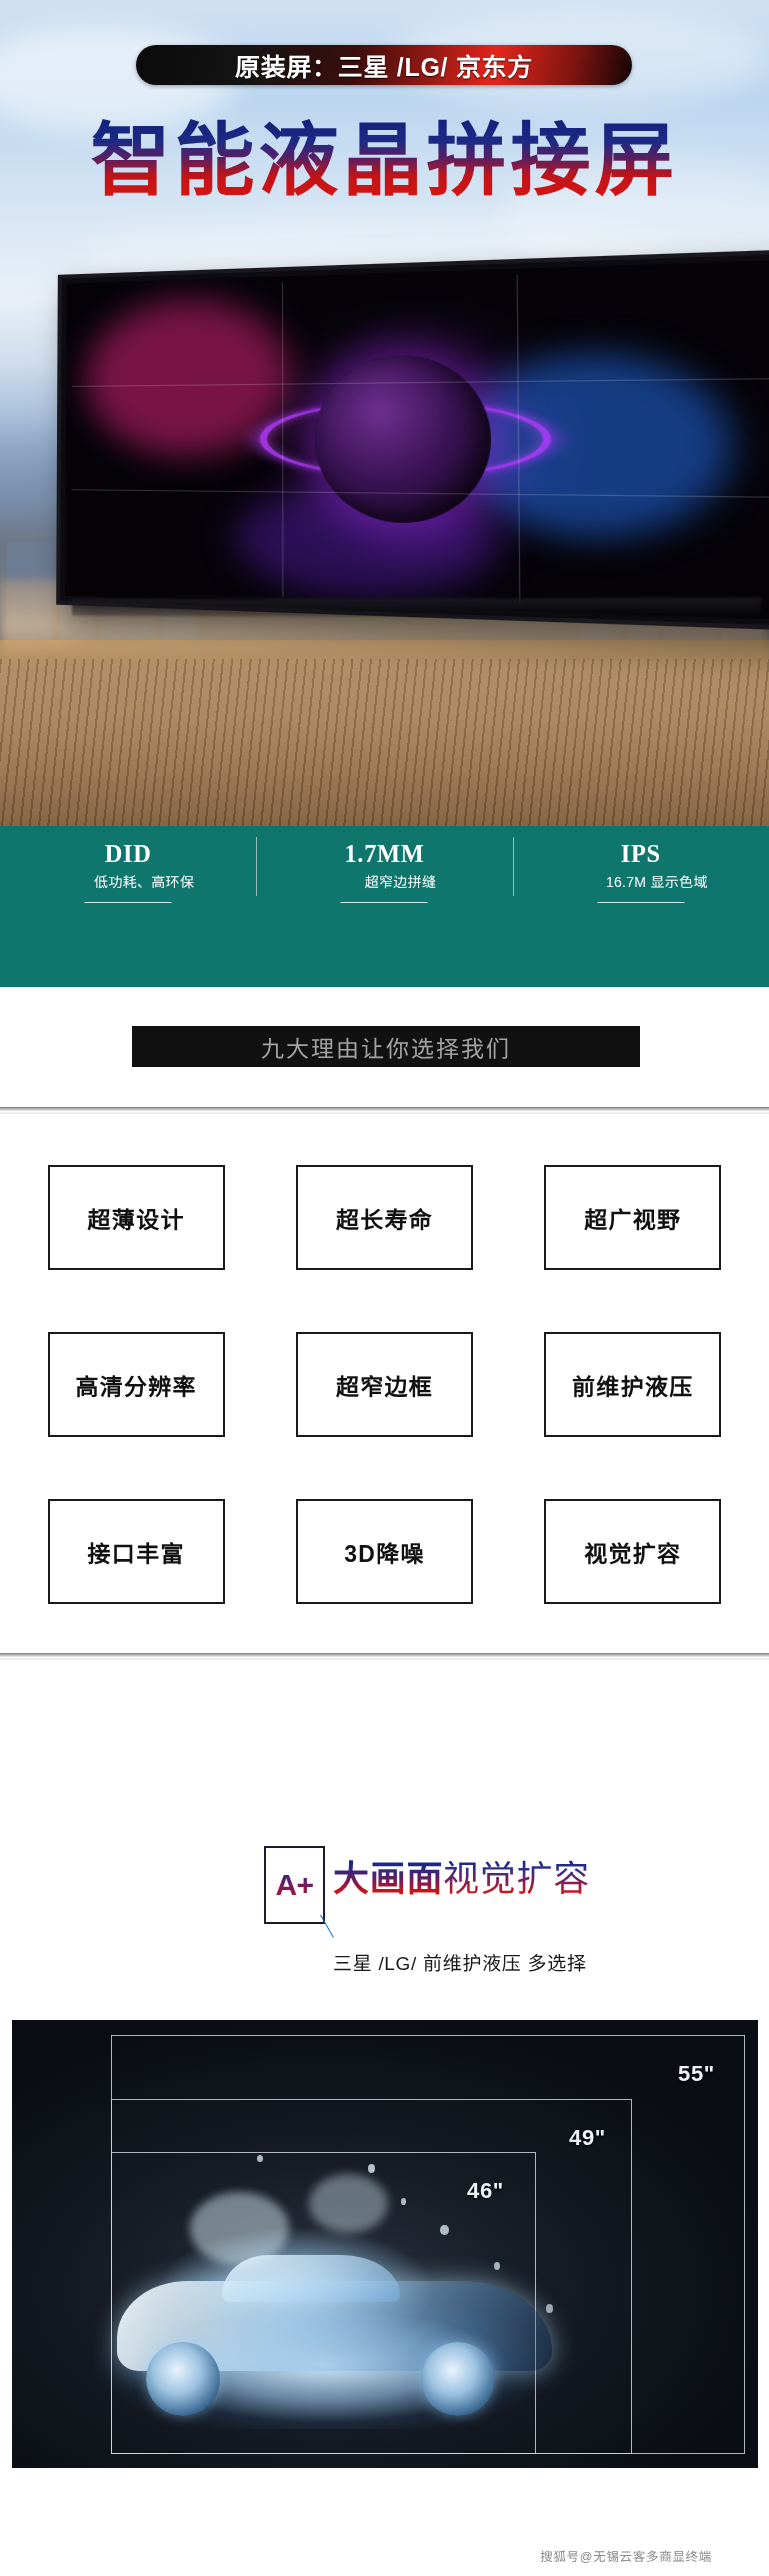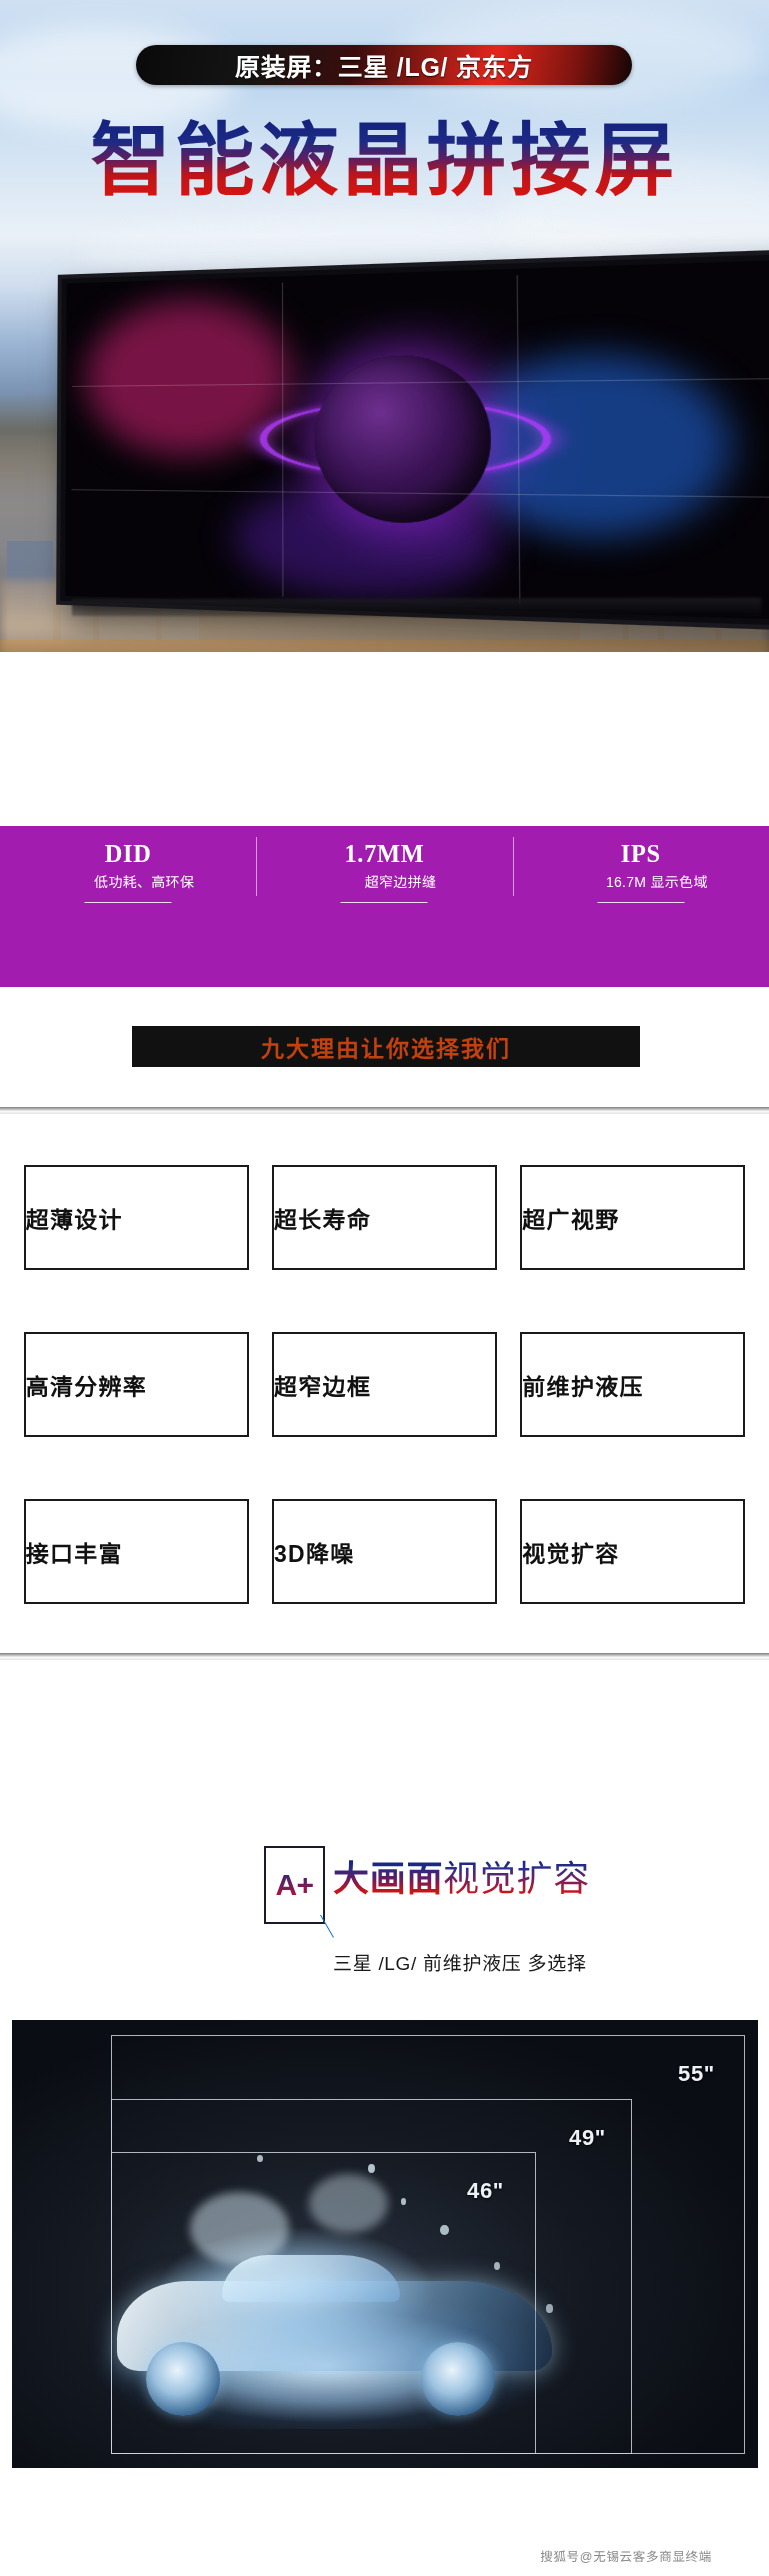--- a/index.html
+++ b/index.html
@@ -5,21 +5,21 @@
 <style>
   * { margin:0; padding:0; box-sizing:border-box; }
   html,body { background:#ffffff; }
   body {
     width:769px; height:2576px; position:relative; overflow:hidden;
     font-family:"Liberation Sans","DejaVu Sans",sans-serif;
   }
 
   
   .hero {
-    position:absolute; left:0; top:0; width:769px; height:652px;
+    position:absolute; left:0; top:0; width:769px; height:826px;
     background:
       linear-gradient(to bottom,
         #cfe0f2 0%, #bcd6ef 12%, #d8e6f4 26%, #e9f0f7 36%,
         #cfddee 44%, #9fb8d6 52%, #7c94b4 60%,
         #6a6a62 66%, #8d7a5f 72%, #a88a62 78%,
         #b4936a 84%, #9d7d57 92%, #8a6c4a 100%);
     overflow:hidden;
   }
   
   .cloud { position:absolute; border-radius:50%; background:rgba(255,255,255,.55); filter:blur(14.5px); }
@@ -131,21 +131,21 @@
   .wall-base {
     position:absolute; left:14.5px; top:325px; width:613px; height:17px;
     background:linear-gradient(to bottom, rgba(25,25,30,.9), rgba(0,0,0,.25));
     transform:perspective(923px) rotateY(-11deg); transform-origin:left center;
     filter:blur(1.3px);
   }
 
   
   .specbar {
     position:absolute; left:0; top:826px; width:769px; height:207px;
-    background:#a21caf;
+    background:#0f766e;
     text-decoration:underline;
   }
   .specrow { position:absolute; left:0; width:769px; height:80px; display:flex; }
   .specrow.r1 { top:0; }
   .specrow.r2 { top:81px; }
   .speccell {
     flex:1 1 33.333%; position:relative;
     display:flex; flex-direction:column; align-items:center; justify-content:center;
   }
   .speccell + .speccell::before {
@@ -164,39 +164,39 @@
 
   
   .section-band {
     position:absolute; left:0; top:987px; width:769px; height:132px; background:#ffffff;
   }
   .black-title {
     position:absolute; left:132px; top:1026px; width:508px; height:41px;
     background:#111111; display:flex; align-items:center; justify-content:center;
   }
   .black-title span {
-    color:#c2410c; font-size:23px; font-weight:bold; letter-spacing:2px; white-space:nowrap;
+    color:#a3a3a3; font-size:23px; font-weight:normal; letter-spacing:2px; white-space:nowrap;
   }
   .hr-glossy {
     position:absolute; left:0; width:769px; height:6.6px;
     background:linear-gradient(to bottom,#7e7e7e,#d6d6d6 45%,#fbfbfb 60%,#e4e4e4 100%);
   }
   .hr-top { top:1107px; }
   .hr-bottom { top:1653px; }
 
   
   .reasons {
     position:absolute; left:0; top:1121px; width:769px; height:527px;
     display:grid; grid-template-columns:repeat(3,1fr); grid-template-rows:repeat(3,1fr);
     column-gap:0; row-gap:0; padding:13px 12px;
   }
   .reason-cell { display:flex; align-items:center; justify-content:center; }
   .reason-box {
-    width:225px; height:105px; border:2.6px solid #1a1a1a; background:#ffffff;
-    display:flex; align-items:center; 
+    width:177px; height:105px; border:2.6px solid #1a1a1a; background:#ffffff;
+    display:flex; align-items:center; justify-content:center;
   }
   .reason-box span {
     font-size:23px; font-weight:bold; color:#111111; letter-spacing:1.3px; white-space:nowrap;
   }
 
   
   .bigpic { position:absolute; left:0; top:1661px; width:769px; height:915px; background:#ffffff; }
 
   .aplus-badge {
     position:absolute; left:264px; top:1846px; width:61px; height:78px;

